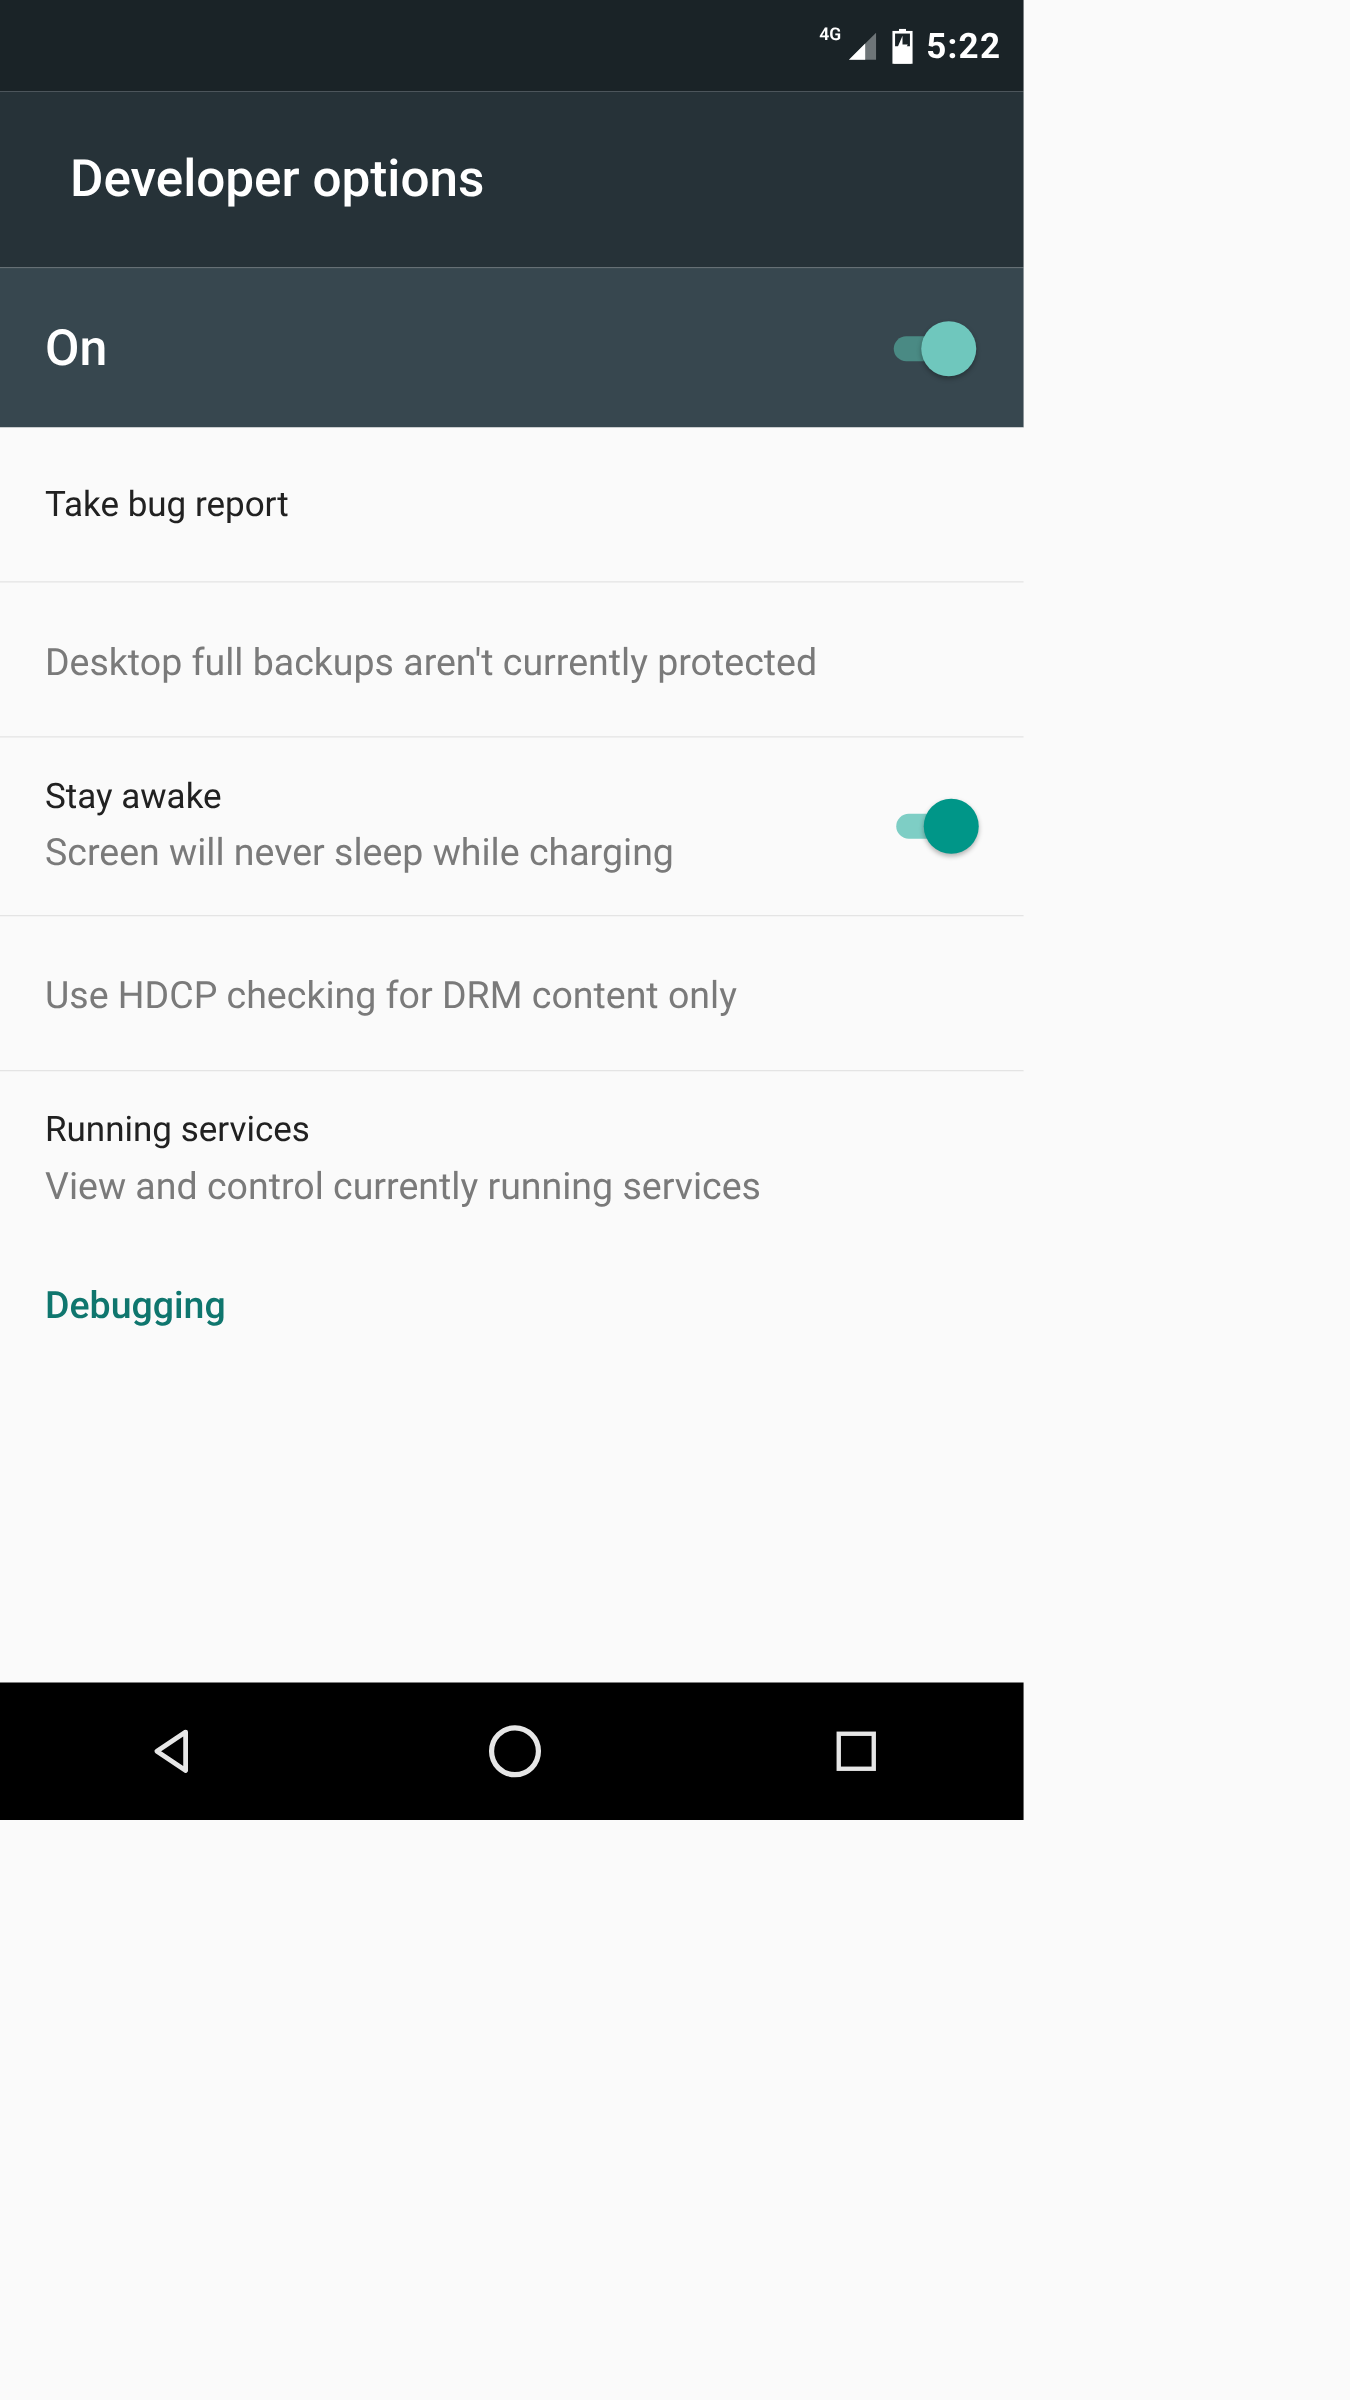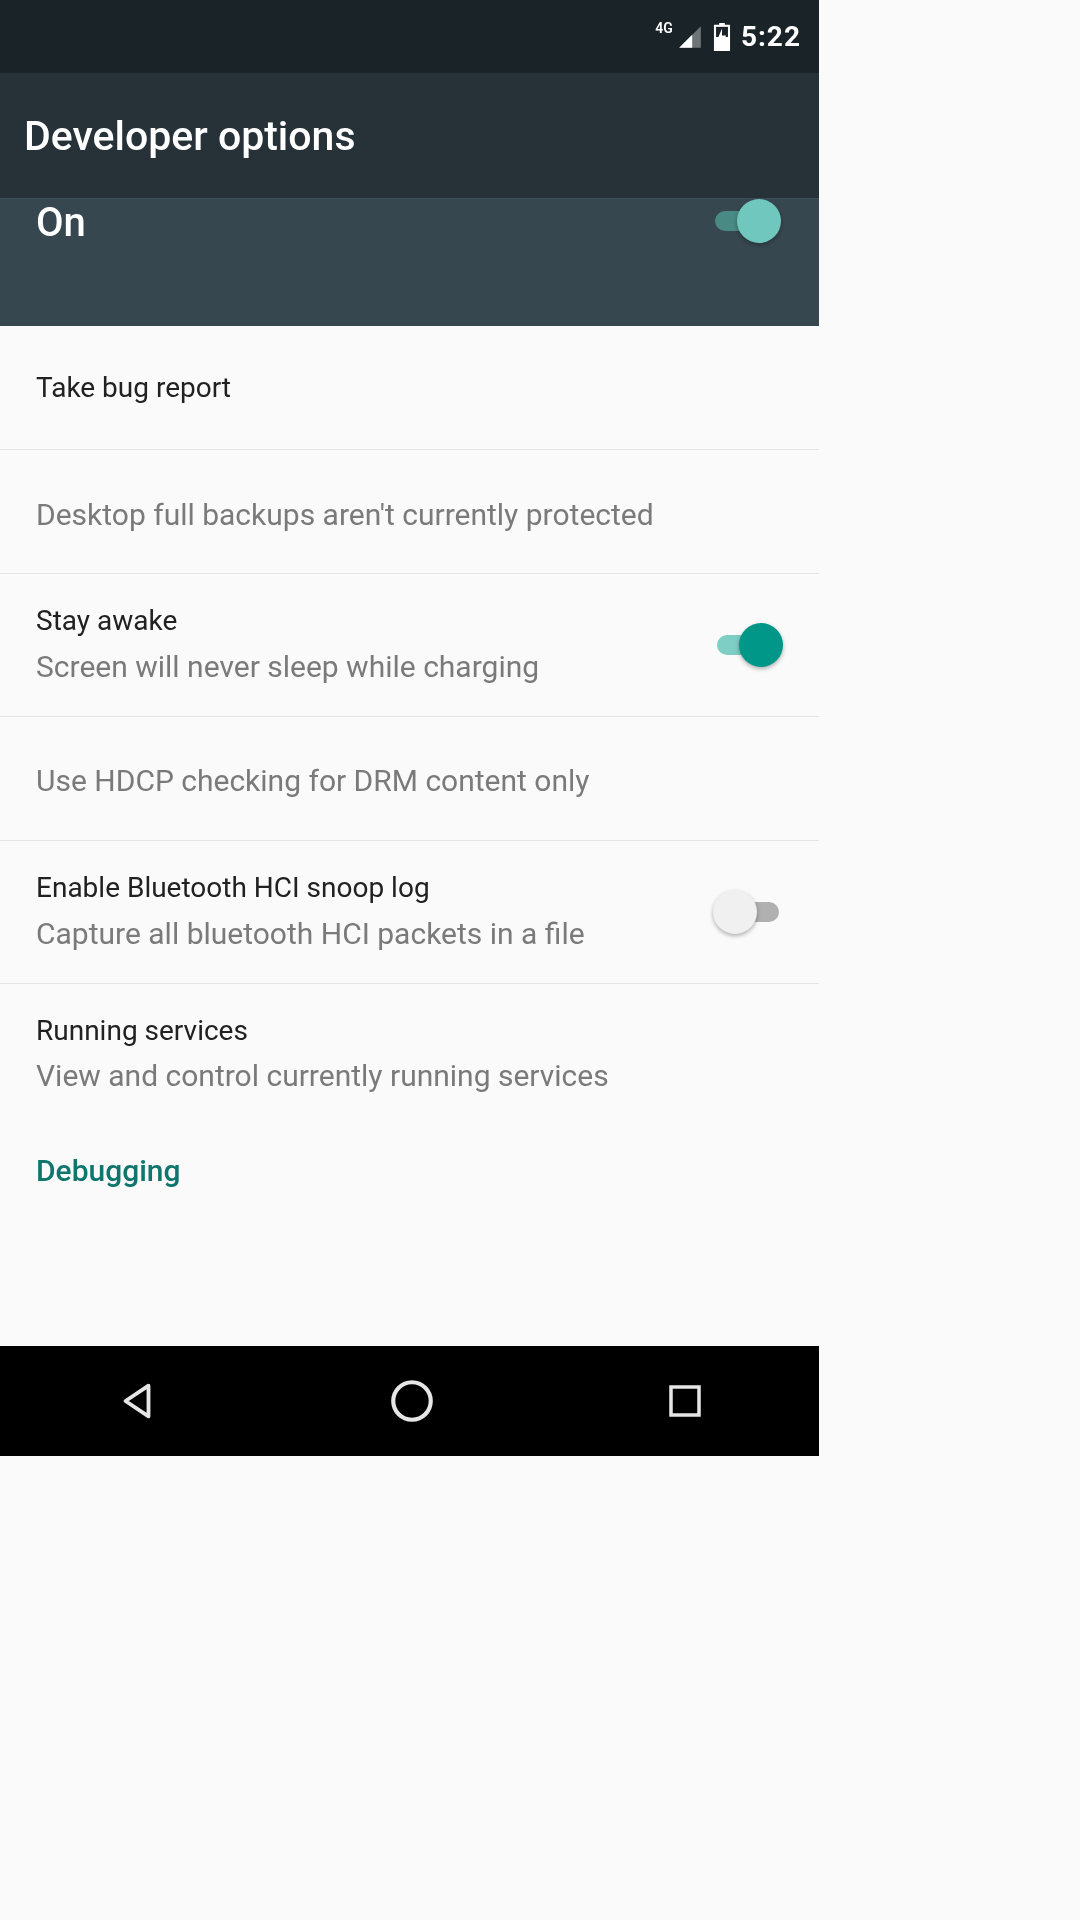--- a/index.html
+++ b/index.html
@@ -28,37 +28,37 @@
       margin-right: -6px;
     }
     .status-bar .time {
       font-size: 28px;
       font-weight: 700;
       letter-spacing: 1px;
     }
     .status-bar svg { display: block; }
 
     .app-bar {
-      height: 125px;
+      height: 141px;
       background: #263238;
       display: flex;
       align-items: center;
-      padding: 0 24px;
+      padding: 0 56px;
     }
     .app-bar-title {
       color: #fff;
       font-size: 41px;
       font-weight: 500;
     }
 
     .master-row {
       background: #37474f;
       height: 128px;
       display: flex;
-      align-items: flex-start;
+      align-items: center;
       justify-content: space-between;
       padding: 0 38px 0 36px;
       border-top: 1px solid rgba(255,255,255,0.04);
     }
     .master-label {
       color: #fff;
       font-size: 40px;
       font-weight: 500;
     }
 
@@ -195,30 +195,20 @@
       <div class="thumb"></div>
     </div>
   </div>
 
   <div class="item">
     <div class="item-text">
       <div class="item-sub">Use HDCP checking for DRM content only</div>
     </div>
   </div>
 
-  <div class="item">
-    <div class="item-text">
-      <div class="item-title">Enable Bluetooth HCI snoop log</div>
-      <div class="item-sub">Capture all bluetooth HCI packets in a file</div>
-    </div>
-    <div class="switch">
-      <div class="track"></div>
-      <div class="thumb"></div>
-    </div>
-  </div>
 
   <div class="item" style="border-bottom:none;">
     <div class="item-text">
       <div class="item-title">Running services</div>
       <div class="item-sub">View and control currently running services</div>
     </div>
   </div>
 
   <div class="section-header">Debugging</div>
 

